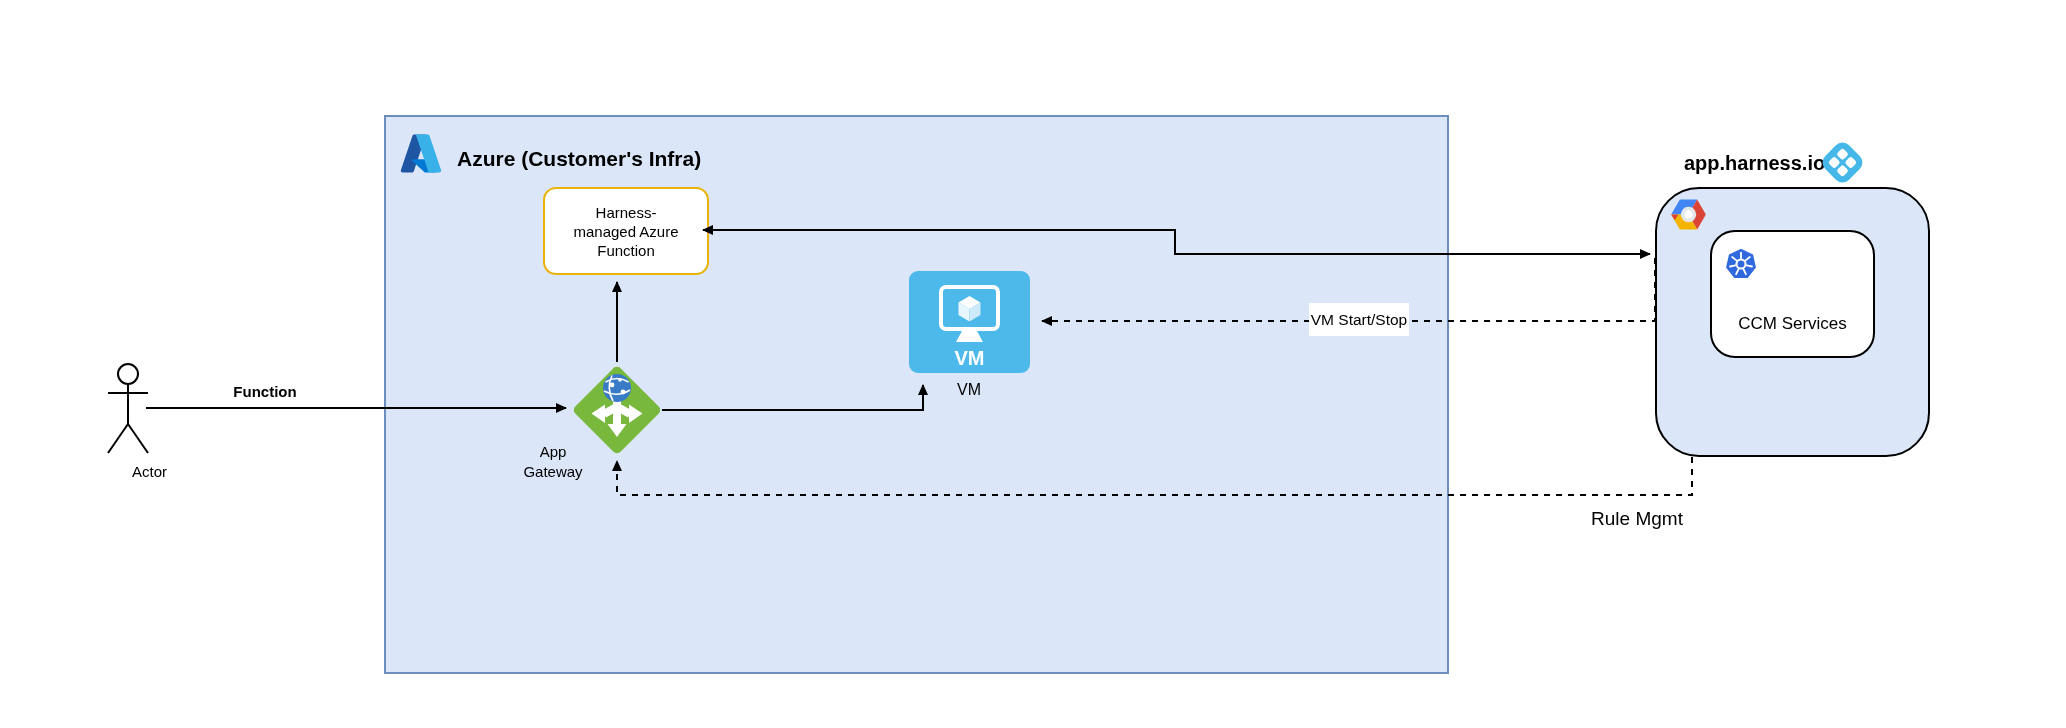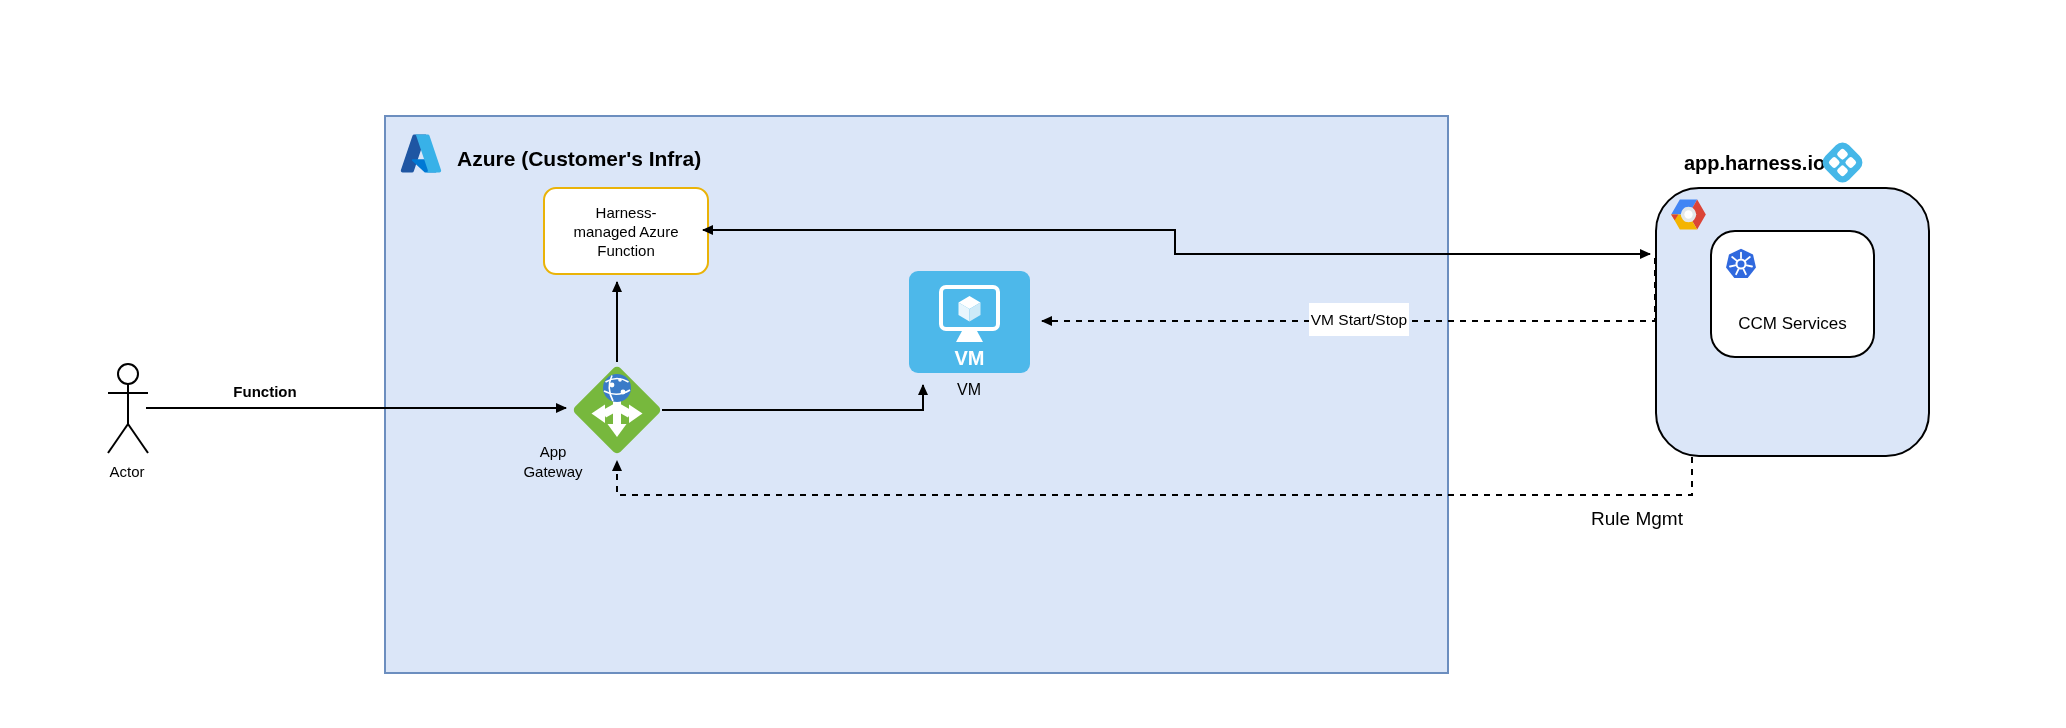--- a/index.html
+++ b/index.html
@@ -37,21 +37,21 @@
   .vm-node{
     left:909px;top:271px;width:121px;height:102px;
     background:var(--vm_blue);border-radius:9px;
   }
   .vm-label{left:919px;top:381px;width:100px;font-size:16px;}
 
   .gateway-svg{left:572px;top:365px;}
   .gateway-label{left:507px;top:442px;width:92px;font-size:15px;line-height:20px;}
 
   .actor-svg{left:99px;top:357px;}
-  .actor-label{left:87px;top:463px;width:80px;font-size:15px;}
+  .actor-label{left:87px;top:463px;width:80px;font-size:15px;text-align:right;}
 
   .harness-title{left:1668px;top:152px;font-size:20px;font-weight:bold;margin-left:16px;}
   .harness-logo{left:1821px;top:141px;}
   .harness-container{
     left:1655px;top:187px;width:275px;height:270px;
     background:var(--harness_fill);
     border:2px solid #000;border-radius:44px;
     box-sizing:border-box;
   }
   .gcp-logo{left:1670px;top:198px;}

